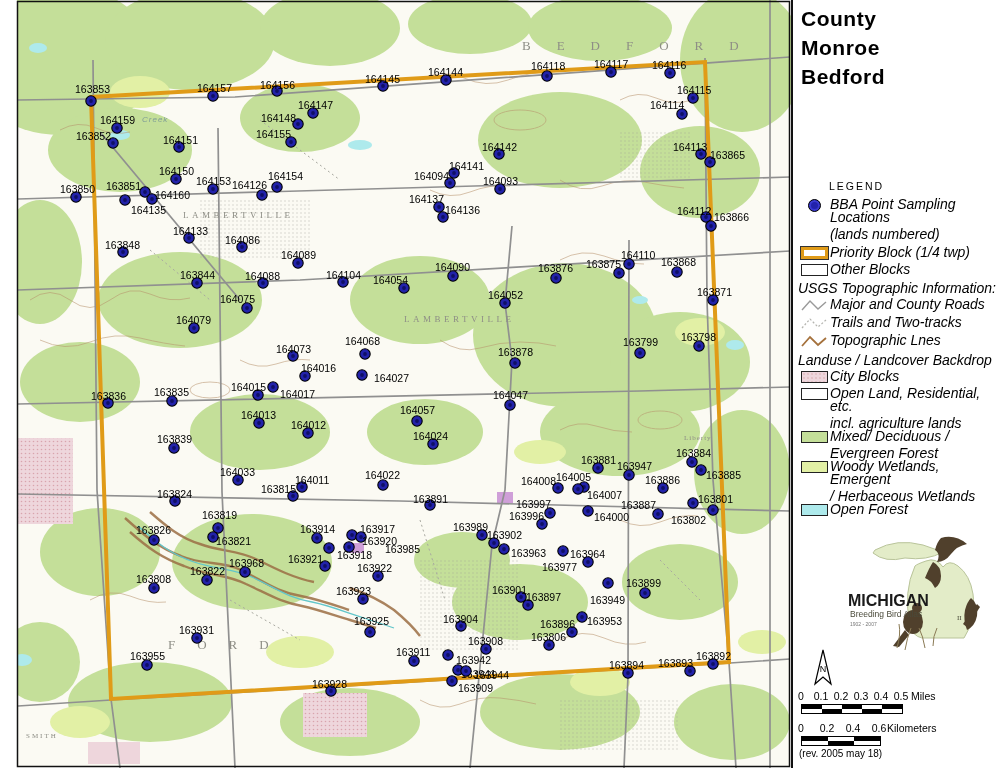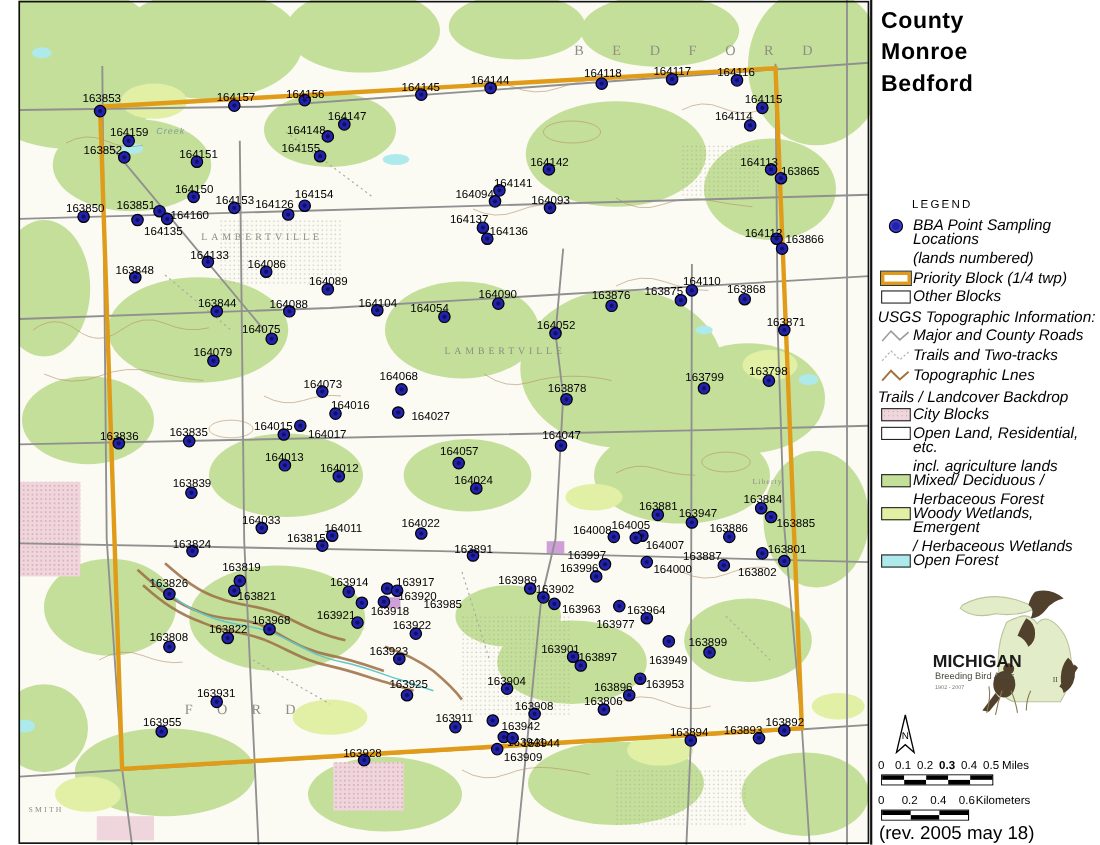--- a/index.html
+++ b/index.html
@@ -46,21 +46,21 @@
   #miles-unit{left:118px;top:690px;}
   #miles-bar{position:absolute;left:8px;top:704px;width:100px;border:1px solid #000;}
   #km-ticks{top:722px;}
   #km-unit{left:94px;top:722px;}
   #km-bar{position:absolute;left:8px;top:736px;width:78px;border:1px solid #000;}
   .bar-row{display:flex;height:4px;}
   .bar-row div{height:4px;}
   .mcell{width:20px;}
   .kcell{width:26px;}
   .b{background:#000;} .w{background:#fff;}
-  #revision{position:absolute;left:6px;top:748px;font-size:17px;}
+  #revision{position:absolute;left:6px;top:748px;font-size:10px;}
 </style>
 </head>
 <body>
 
 <div id="map-wrap">
 <svg id="map-svg" width="791" height="768" viewBox="0 0 791 768">
   <defs>
     <pattern id="stipple" width="4" height="4" patternUnits="userSpaceOnUse">
       <circle cx="1" cy="1" r="0.7" fill="#9a9a92"></circle>
     </pattern>
@@ -644,41 +644,41 @@
       <span class="ltext">Trails and Two-tracks</span>
     </div>
     <div class="lrow">
       <span class="licon">
         <svg width="28" height="13">
             <path d="M2,11 L10,2 L18,10 L26,3" stroke="#a5713c" stroke-width="1.8" fill="none"></path>
           </svg>
       </span>
       <span class="ltext">Topographic Lnes</span>
     </div>
-    <div class="lhead">Trails / Landcover Backdrop</div>
+    <div class="lhead">Landuse / Landcover Backdrop</div>
     <div class="lrow">
       <span class="licon">
           <span class="sw sw-city"></span>
         </span>
       <span class="ltext">City Blocks</span>
     </div>
     <div class="lrow">
       <span class="licon">
           <span class="sw sw-open"></span>
         </span>
       <span class="ltext">Open Land, Residential, etc.</span>
     </div>
     <div class="lsub">incl. agriculture lands</div>
     <div class="lrow">
       <span class="licon">
           <span class="sw sw-forest"></span>
         </span>
       <span class="ltext">Mixed/ Deciduous /</span>
     </div>
-    <div class="lsub">Herbaceous Forest</div>
+    <div class="lsub">Evergreen Forest</div>
     <div class="lrow">
       <span class="licon">
           <span class="sw sw-wetland"></span>
         </span>
       <span class="ltext">Woody Wetlands, Emergent</span>
     </div>
     <div class="lsub">/ Herbaceous Wetlands</div>
     <div class="lrow">
       <span class="licon">
           <span class="sw sw-water"></span>
@@ -717,21 +717,21 @@
     <svg width="28" height="42" viewBox="0 0 28 42">
       <path d="M14,2 L22,36 L14,29 L6,36 Z" fill="#fff" stroke="#000" stroke-width="1.2"></path>
       <text x="14" y="24" font-size="9" text-anchor="middle" font-family="Liberation Sans, sans-serif" fill="#000">N</text>
     </svg>
   </div>
 
   <div id="miles-ticks" class="ticks">
       <span style="left: -4px;">0</span>
       <span style="left: 16px;">0.1</span>
       <span style="left: 36px;">0.2</span>
-      <span style="left: 56px; font-weight: bold;">0.3</span>
+      <span style="left: 56px;">0.3</span>
       <span style="left: 76px;">0.4</span>
       <span style="left: 96px;">0.5</span>
     </div>
   <span id="miles-unit" class="unit">Miles</span>
   <div id="miles-bar">
     <div class="bar-row">
       <div class="mcell b"></div>
         <div class="mcell w"></div>
         <div class="mcell b"></div>
         <div class="mcell w"></div>

